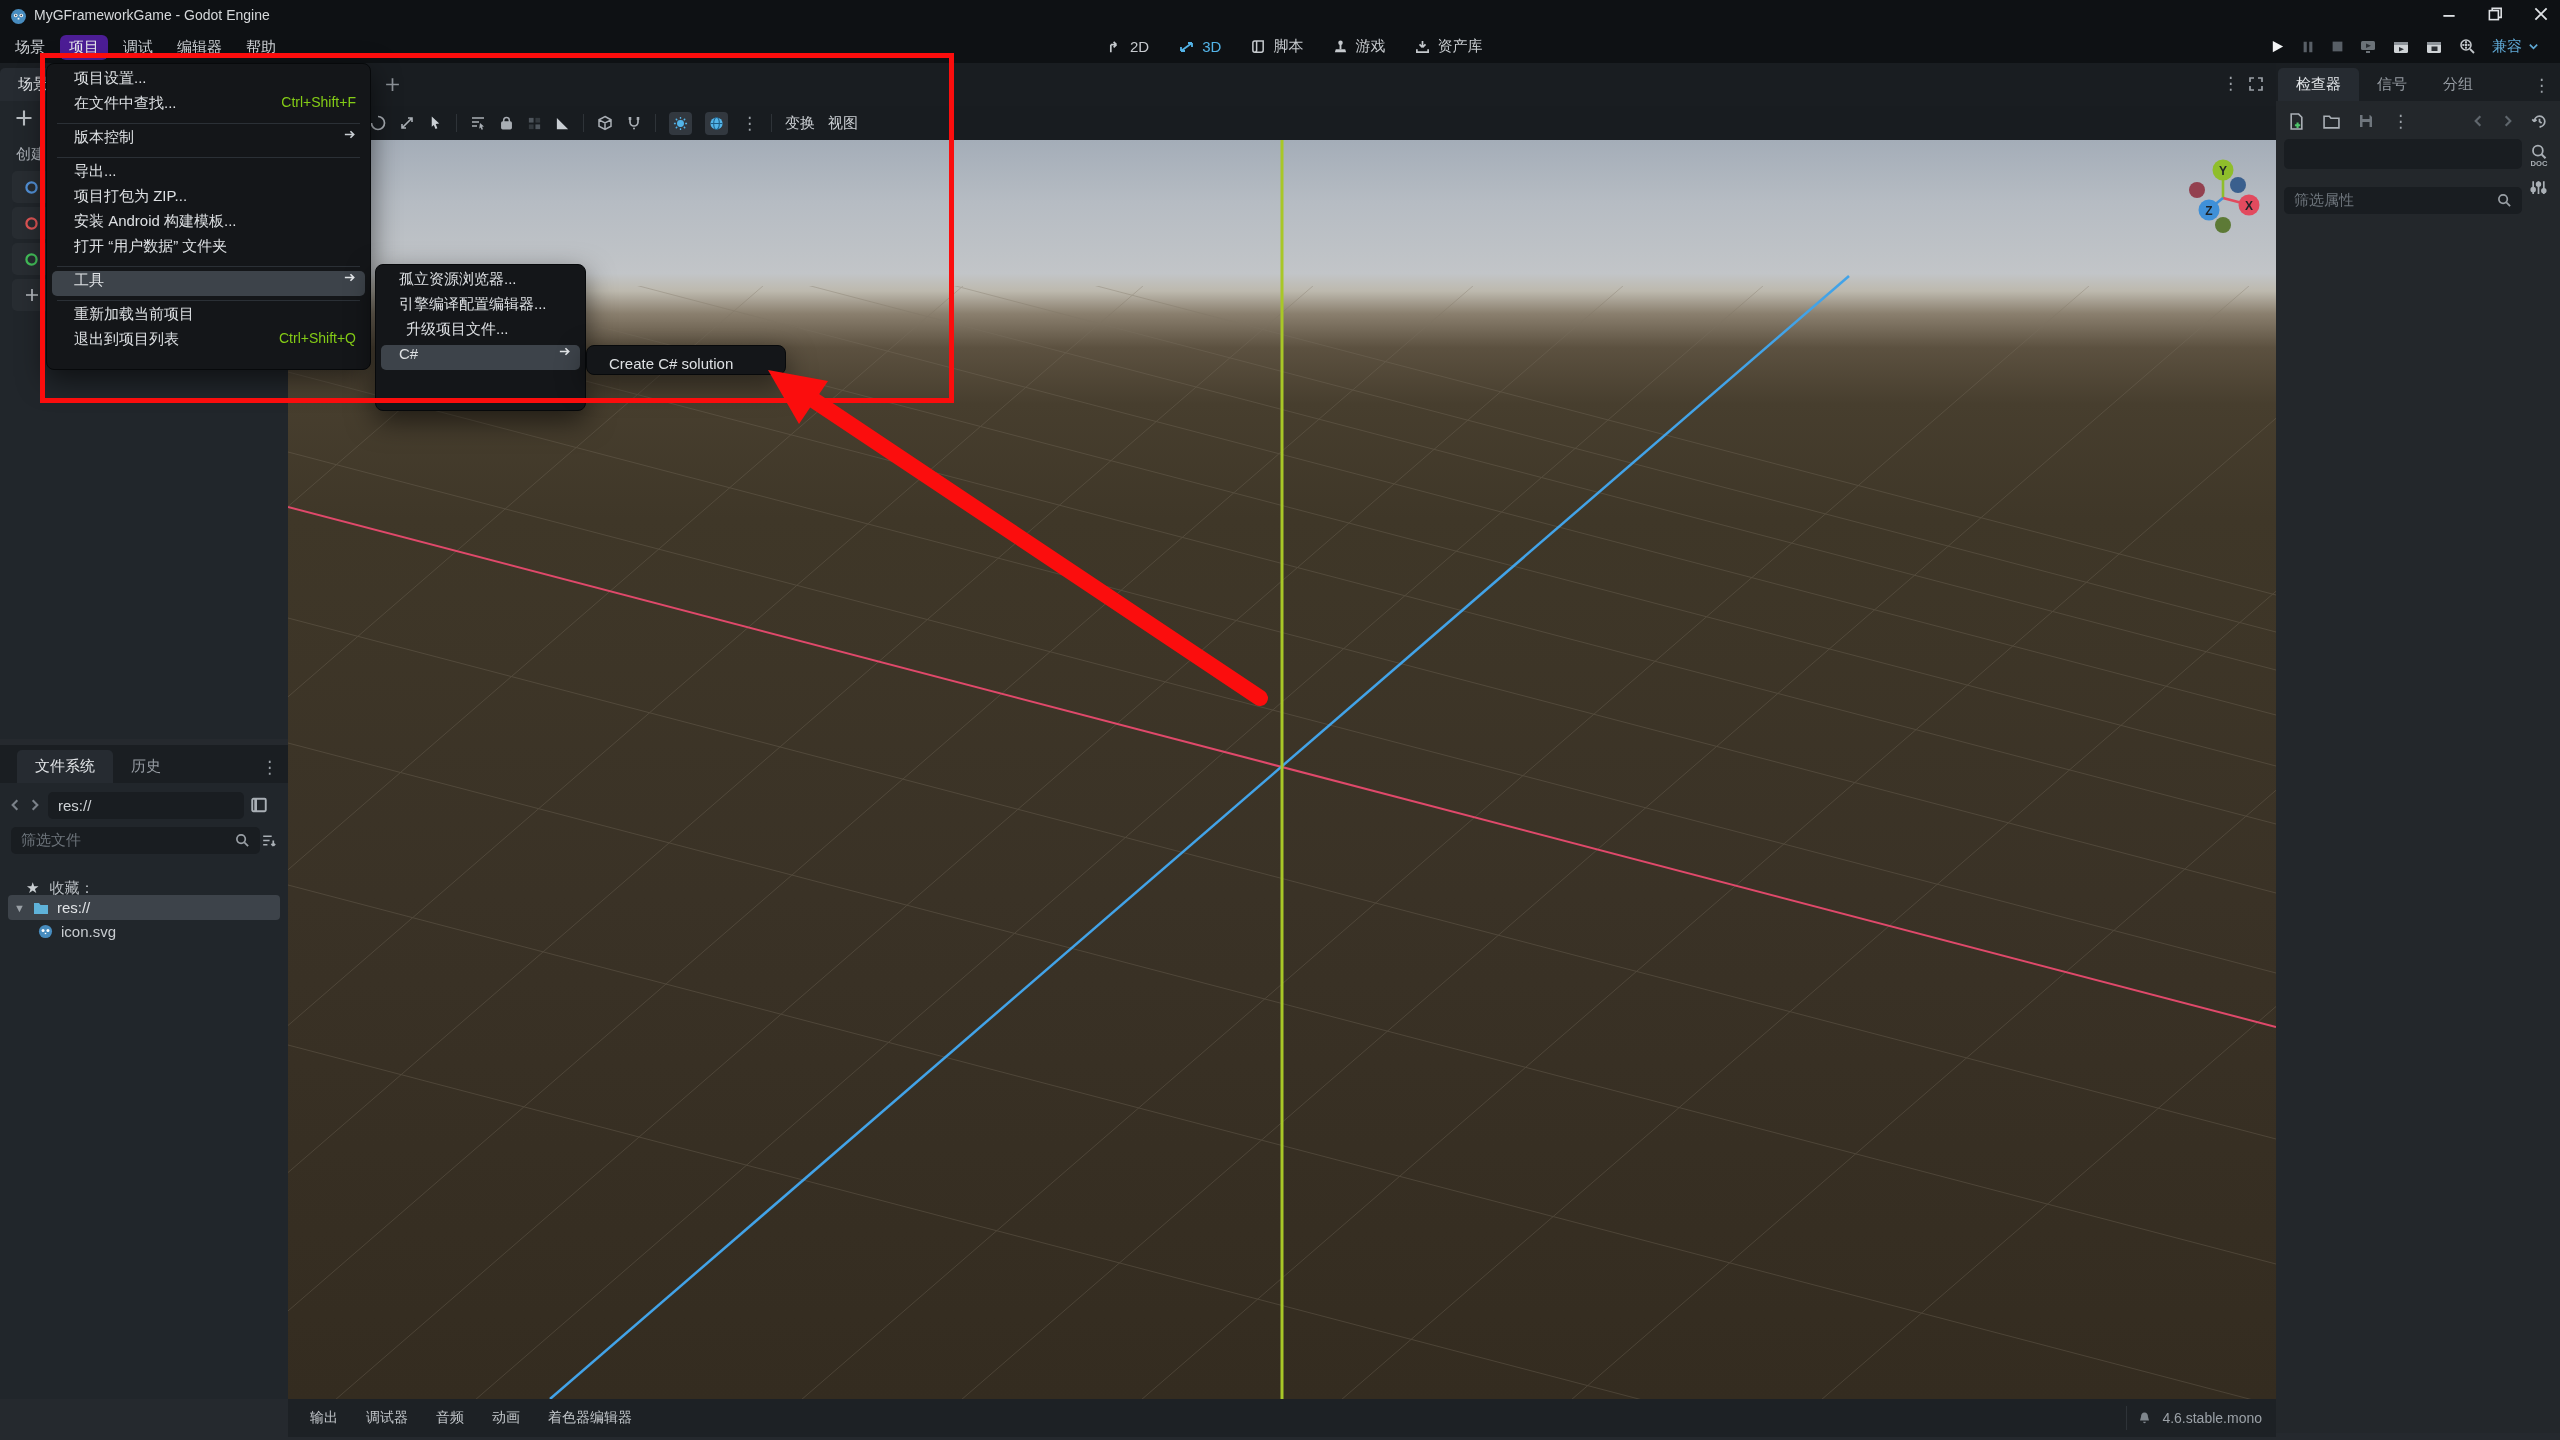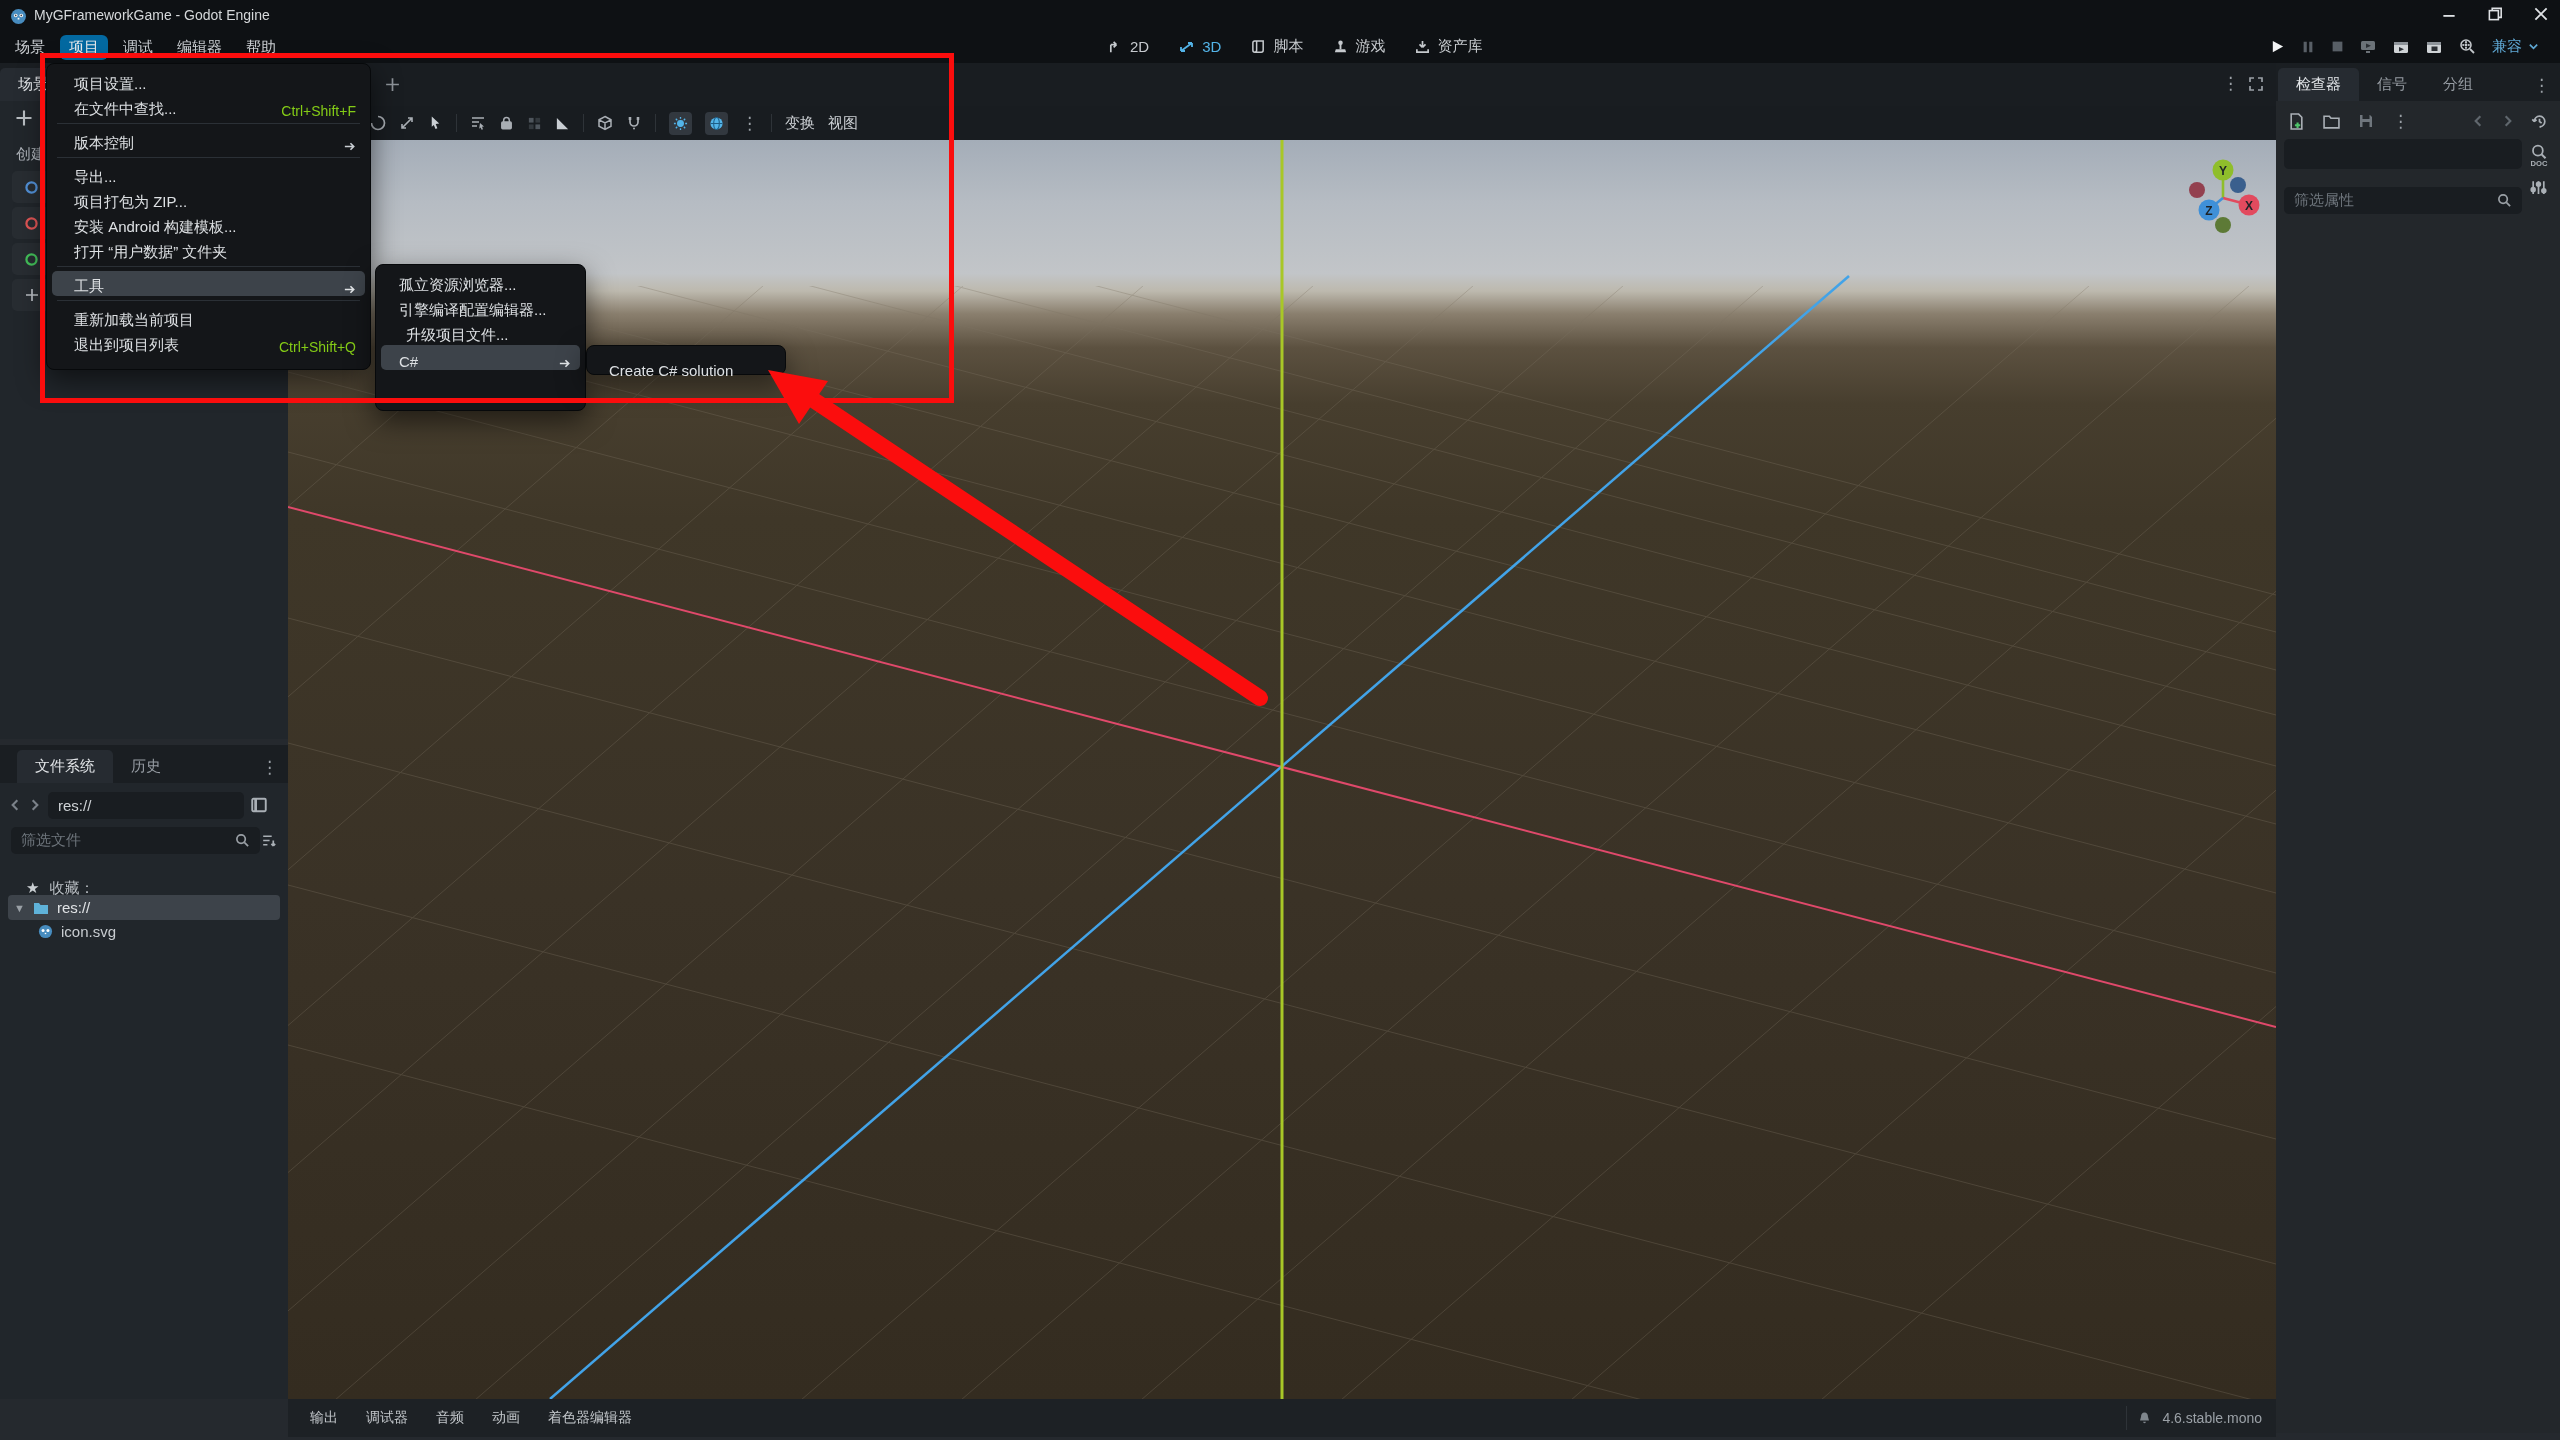--- a/index.html
+++ b/index.html
@@ -5,34 +5,34 @@
   html,body{margin:0;padding:0}
   body{width:2560px;height:1440px;background:#25292e;font-family:"Liberation Sans","DejaVu Sans",sans-serif;
        position:relative;overflow:hidden;color:#d7dade;font-size:15px}
   .abs{position:absolute}
   .row{display:flex;align-items:center}
   .ic{display:block}
   
   .titlebar{left:0;top:0;width:2560px;height:33px;background:#0e1114}
   .topbar{left:0;top:33px;width:2560px;height:30px;background:#0e1114;border-bottom:1px solid #090b0d}
   .menubtn{padding:3px 9px;border-radius:6px;color:#ccd0d4;cursor:default}
-  .menubtn.active{background:#0369a1;color:#e8eaec}
+  .menubtn.active{background:#4c1d95;color:#e8eaec}
   .wsbtn{display:flex;align-items:center;gap:7px;color:#c6cace;padding:2px 8px}
   .wsbtn.active{color:#53b4e8}
   
   .dock{background:#21262b}
   .tabbar{height:38px;display:flex;align-items:flex-end;background:#1a1e22}
   .tab{height:33px;display:flex;align-items:center;padding:0 18px;color:#969ca3;font-size:15px}
   .tab.active{background:#262b31;color:#e2e5e8;border-radius:5px 5px 0 0}
   .field{background:#191d21;border-radius:5px;display:flex;align-items:center;color:#70777e}
   .ph{color:#6d747b}
   
   .popup{position:absolute;background:#141619;border:1px solid #07090b;border-radius:8px;
          box-shadow:0 10px 28px rgba(0,0,0,.55);padding:5px 0;z-index:30;color:#dde0e3}
-  .mi{display:flex;align-items:flex-end;height:25px;padding:0 14px 0 27px}
+  .mi{display:flex;align-items:flex-start;height:25px;padding:0 14px 0 27px}
   .mi .lbl{flex:1;white-space:nowrap}
   .mi .sc{color:#84cc16;font-size:14px;margin-left:20px}
   .mi.hl{background:#3d434a;border-radius:5px;margin:0 5px;padding:0 9px 0 22px}
   .msep{height:1px;background:#2b3036;margin:4px 10px}
   
   .annot{z-index:50;pointer-events:none}
   .redrect{border:5px solid #fb0d0d}
   
   .vsep{width:1px;height:18px;background:#2e3338}
   .dots3{color:#9aa0a6;font-size:17px;letter-spacing:0}

